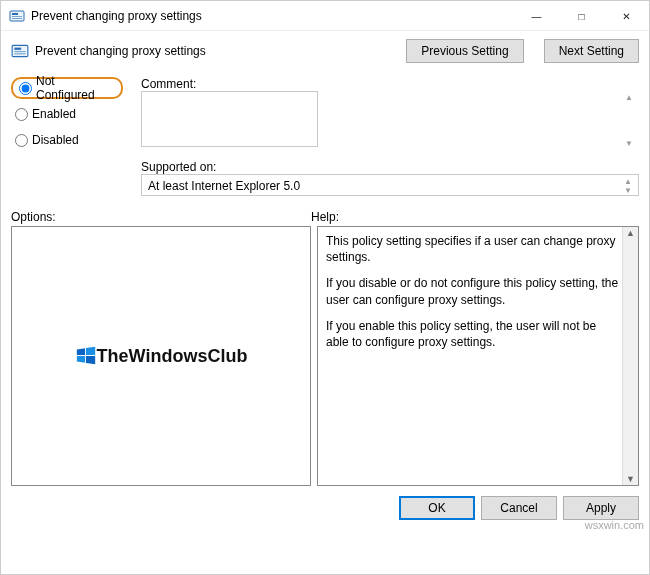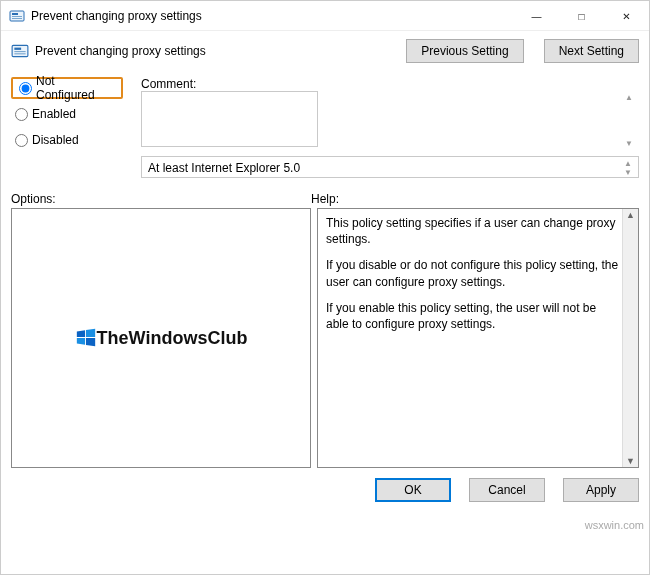--- a/index.html
+++ b/index.html
@@ -61,21 +61,21 @@
     padding-top: 4px;
   }
   .radio-row {
     display: flex; align-items: center;
     height: 22px;
     margin-bottom: 4px;
   }
   .radio-row input { margin: 0 4px 0 4px; }
   .radio-hot {
     border: 2px solid #e28a1d;
-    border-radius: 2px;
+    border-radius: 10px;
     padding: 2px 6px 2px 2px;
     width: 112px;
   }
   .fields {
     flex: 1;
     display: flex;
     flex-direction: column;
   }
   .field-row { display: flex; margin-bottom: 6px; flex-direction: column; }
   .field-label { width: 80px; padding-top: 4px; }
@@ -131,21 +131,21 @@
   .twc {
     display: flex; align-items: center; gap: 0;
     font-size: 18px; font-weight: 600; color: #111;
   }
   .twc-logo {
     width: 22px; height: 22px;
   }
   .footer {
     display: flex; justify-content: flex-end;
     padding: 10px 10px 8px 10px;
-    gap: 18px;
+    gap: 6px;
   }
   .btn {
     width: 76px; height: 24px;
     border: 1px solid #adadad;
     background: #e1e1e1;
     font-size: 12px;
     display: inline-flex; align-items: center; justify-content: center;
   }
   .btn-default {
     border: 1px solid #0078d7;
@@ -212,20 +212,21 @@
       <div class="field-label">Comment:</div>
       <div style="flex:1; position:relative;">
         <textarea class="comment-box" style=""></textarea>
         <div class="scroll-affordance">
             <span>▲</span>
             <span>▼</span>
           </div>
       </div>
     </div>
     <div class="field-row">
+      <div class="field-label">Supported on:</div>
       <div class="supported-box">
         <span>At least Internet Explorer 5.0</span>
         <div class="scroll-affordance">
             <span>▲</span>
             <span>▼</span>
           </div>
       </div>
     </div>
   </div>
 </div>

